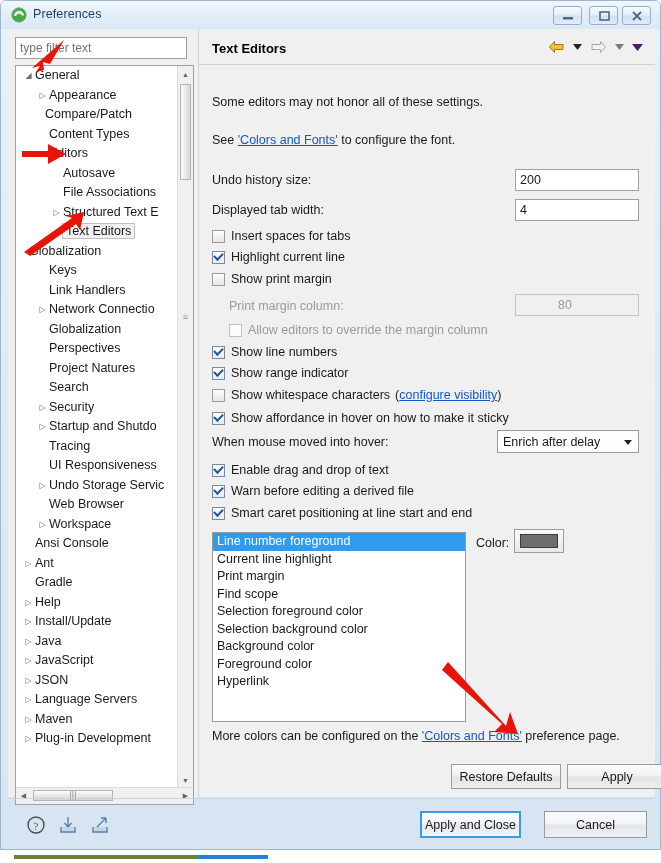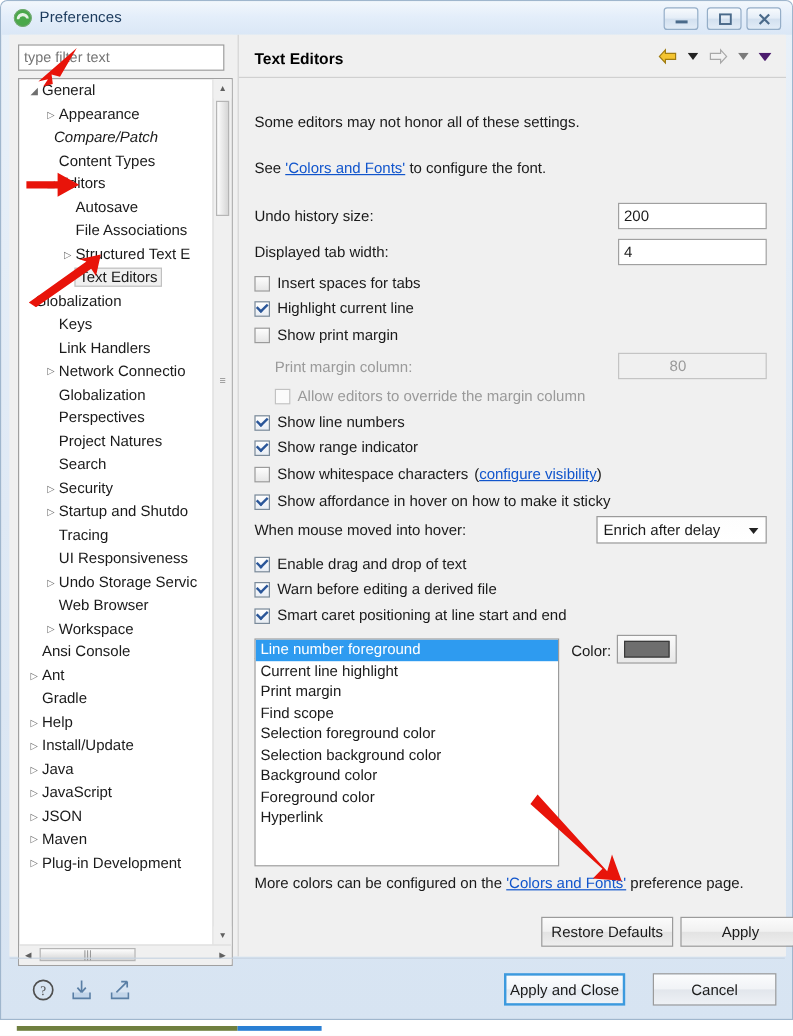--- a/index.html
+++ b/index.html
@@ -497,21 +497,21 @@
   <div id="content">
 
     <div id="left-pane">
 
       <input id="filter-input" type="text" placeholder="type filter text" style="">
 
       <div id="tree-box">
         <div id="tree-scroll">
             <div class="tree-item" style="padding-left: 6px;"><span class="tw">◢</span><span class="tree-label">General</span></div>
             <div class="tree-item" style="padding-left: 20px;"><span class="tw">▷</span><span class="tree-label">Appearance</span></div>
-            <div class="tree-item" style="padding-left: 16px; font-style: italic;"><span class="tw"></span><span class="tree-label">Compare/Patch</span></div>
+            <div class="tree-item" style="padding-left: 16px;"><span class="tw"></span><span class="tree-label">Compare/Patch</span></div>
             <div class="tree-item" style="padding-left: 20px;"><span class="tw"></span><span class="tree-label">Content Types</span></div>
             <div class="tree-item" style="padding-left: 20px;"><span class="tw">◢</span><span class="tree-label">Editors</span></div>
             <div class="tree-item" style="padding-left: 34px;"><span class="tw"></span><span class="tree-label">Autosave</span></div>
             <div class="tree-item" style="padding-left: 34px;"><span class="tw"></span><span class="tree-label">File Associations</span></div>
             <div class="tree-item" style="padding-left: 34px;"><span class="tw">▷</span><span class="tree-label">Structured Text E</span></div>
             <div class="tree-item selected" style="padding-left: 34px;"><span class="tw"></span><span class="tree-label">Text Editors</span></div>
             <div class="tree-item" style=""><span class="tw"></span><span class="tree-label">Globalization</span></div>
             <div class="tree-item" style="padding-left: 20px;"><span class="tw"></span><span class="tree-label">Keys</span></div>
             <div class="tree-item" style="padding-left: 20px;"><span class="tw"></span><span class="tree-label">Link Handlers</span></div>
             <div class="tree-item" style="padding-left: 20px;"><span class="tw">▷</span><span class="tree-label">Network Connectio</span></div>
@@ -527,20 +527,21 @@
             <div class="tree-item" style="padding-left: 20px;"><span class="tw"></span><span class="tree-label">Web Browser</span></div>
             <div class="tree-item" style="padding-left: 20px;"><span class="tw">▷</span><span class="tree-label">Workspace</span></div>
             <div class="tree-item" style="padding-left: 6px;"><span class="tw"></span><span class="tree-label">Ansi Console</span></div>
             <div class="tree-item" style="padding-left: 6px;"><span class="tw">▷</span><span class="tree-label">Ant</span></div>
             <div class="tree-item" style="padding-left: 6px;"><span class="tw"></span><span class="tree-label">Gradle</span></div>
             <div class="tree-item" style="padding-left: 6px;"><span class="tw">▷</span><span class="tree-label">Help</span></div>
             <div class="tree-item" style="padding-left: 6px;"><span class="tw">▷</span><span class="tree-label">Install/Update</span></div>
             <div class="tree-item" style="padding-left: 6px;"><span class="tw">▷</span><span class="tree-label">Java</span></div>
             <div class="tree-item" style="padding-left: 6px;"><span class="tw">▷</span><span class="tree-label">JavaScript</span></div>
             <div class="tree-item" style="padding-left: 6px;"><span class="tw">▷</span><span class="tree-label">JSON</span></div>
+            <div class="tree-item" style="padding-left: 6px;"><span class="tw">▷</span><span class="tree-label">Language Servers</span></div>
             <div class="tree-item" style="padding-left: 6px;"><span class="tw">▷</span><span class="tree-label">Maven</span></div>
             <div class="tree-item" style="padding-left: 6px;"><span class="tw">▷</span><span class="tree-label">Plug-in Development</span></div>
           </div>
 
         <div id="tree-vsb">
           <div class="sb-arrow" style="top:0">▲</div>
           <div id="tree-vsb-thumb"></div>
           <div id="tree-vsb-grip">≡</div>
           <div class="sb-arrow" style="bottom:0">▼</div>
         </div>

